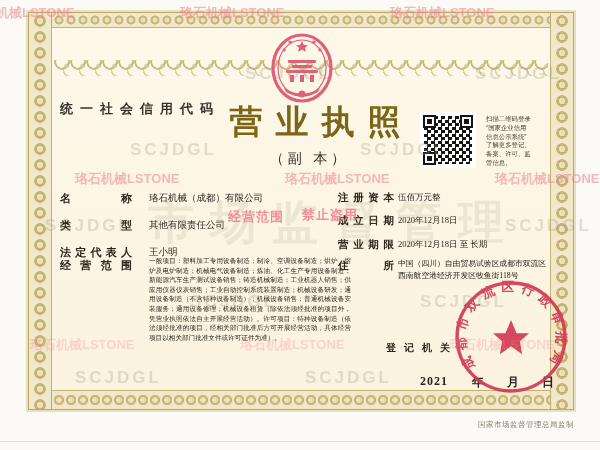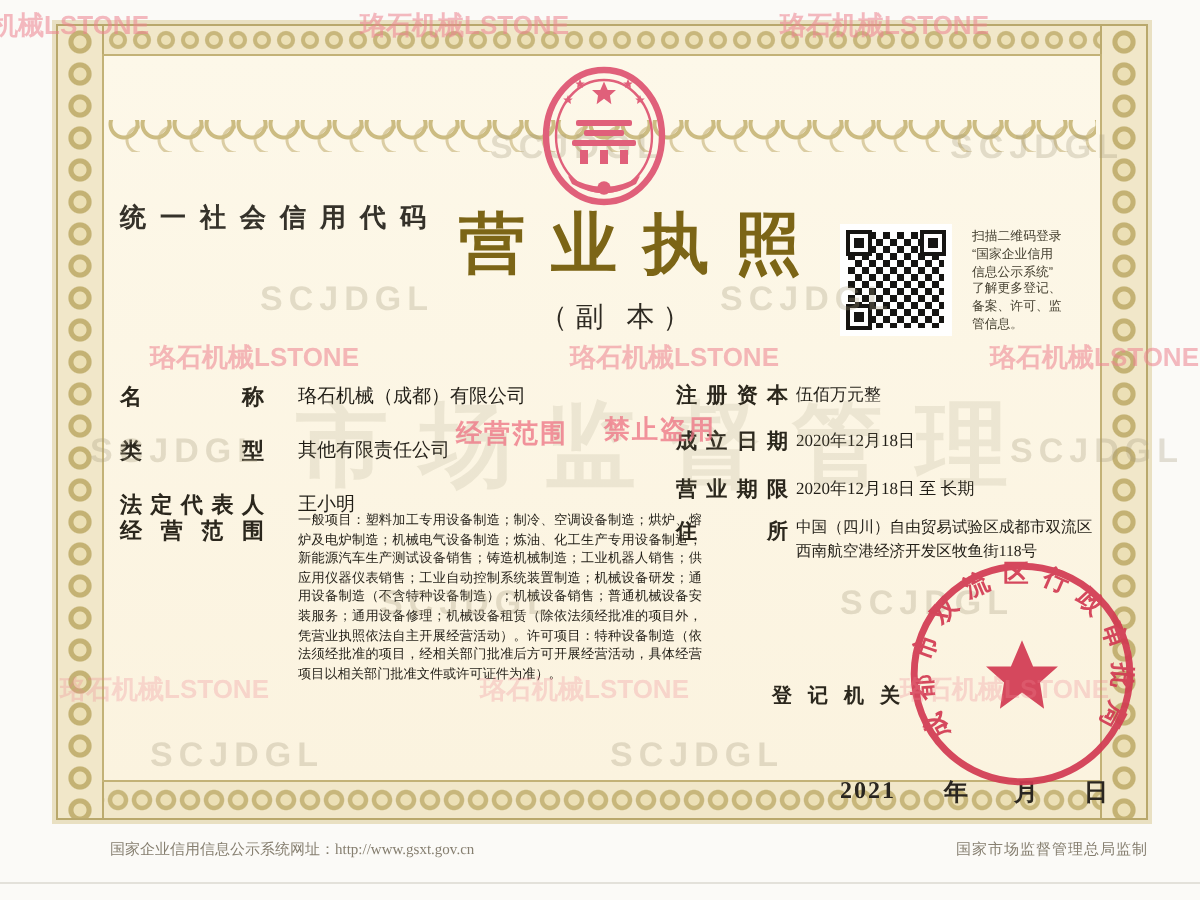--- a/index.html
+++ b/index.html
@@ -54,21 +54,21 @@
   
   .flabel{position:absolute;font-weight:bold;color:#2b271d;
           text-align:justify;text-align-last:justify;}
   .lab-l{left:8px;width:72px;font-size:11px;font-family:Liberation Mono, monospace;}
   .lab-r{left:286px;width:56px;font-size:10.5px;}
   .fvalue{position:absolute;color:#211e17;}
   .val-l{left:97px;}
   .val-r{left:346px;width:152px;}
   .scope{left:97px;width:202px;font-size:6.6px;line-height:9.6px;text-align:justify;}
   .authority{left:334px;top:302px;width:64px;font-size:10px;margin-top:11px;}
-  .dateline{position:absolute;top:360px;font-size:12px;color:#2a2620;font-weight:bold;}
+  .dateline{position:absolute;top:346px;font-size:12px;color:#2a2620;font-weight:bold;}
 
   
   .seal{position:absolute;left:400px;top:250px;width:118px;height:118px;z-index:4;opacity:.92;}
 
   
   .wm{position:absolute;white-space:nowrap;pointer-events:none;
       font-family:"Liberation Sans","DejaVu Sans",sans-serif;}
   .wm-gray{z-index:1;font-size:17px;font-weight:bold;letter-spacing:3px;color:rgba(166,156,126,.30);}
   .wm-big{z-index:1;font-size:46px;font-weight:bold;letter-spacing:16px;color:rgba(150,138,110,.15);}
   .wm-pink{z-index:6;font-size:13px;font-weight:bold;color:rgba(236,130,143,.55);}
@@ -200,16 +200,15 @@
     <span class="wm wm-pink" style="left:75px;top:170px">珞石机械LSTONE</span>
     <span class="wm wm-pink" style="left:285px;top:170px">珞石机械LSTONE</span>
     <span class="wm wm-pink" style="left:495px;top:170px">珞石机械LSTONE</span>
     <span class="wm wm-pink wm-pink-dim" style="left:30px;top:336px">珞石机械LSTONE</span>
     <span class="wm wm-pink wm-pink-dim" style="left:240px;top:336px">珞石机械LSTONE</span>
     <span class="wm wm-pink wm-pink-dim" style="left:450px;top:336px">珞石机械LSTONE</span>
     <span class="wm wm-notice" style="left:228px;top:208px">经营范围</span>
     <span class="wm wm-notice" style="left:302px;top:206px">禁止盗用</span>
   </div>
 
-  <div class="footer-left">国家企业信用信息公示系统网址：http://www.gsxt.gov.cn</div>
   <div class="footer-right">国家市场监督管理总局监制</div>
   <div class="page-edge"></div>
 </div>
 
 </body></html>

